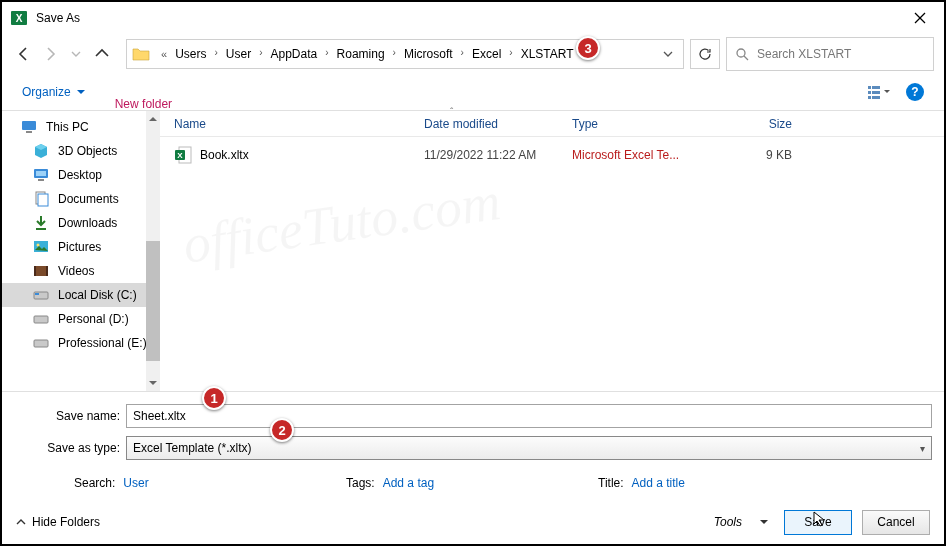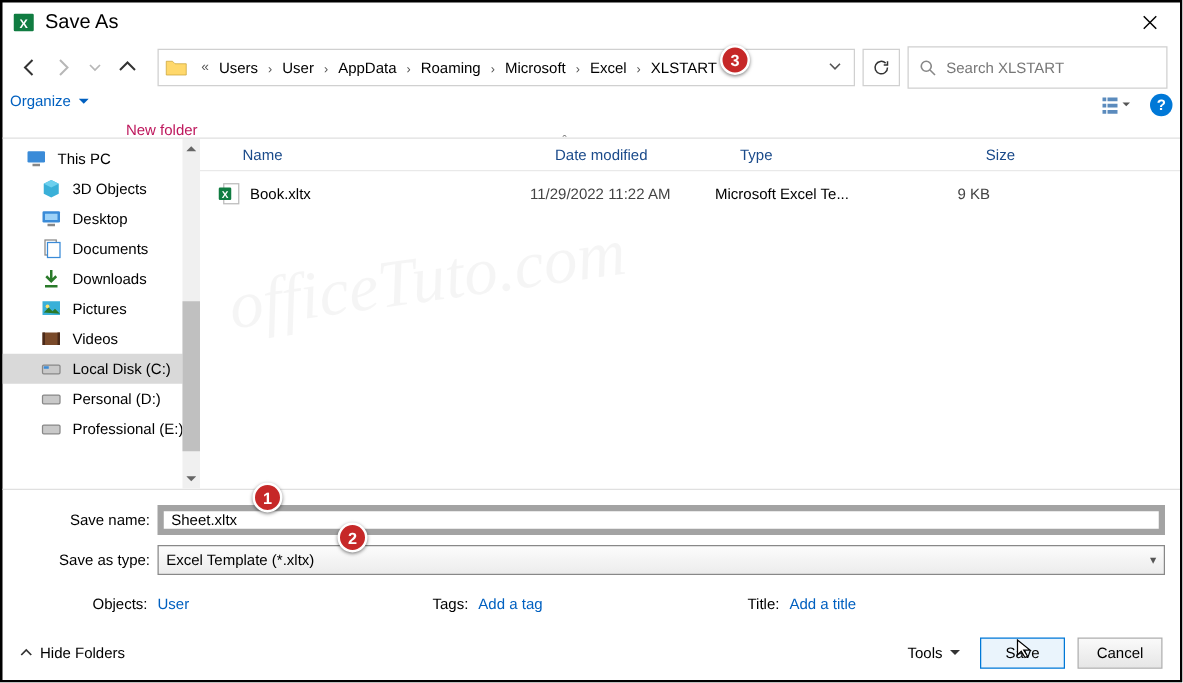--- a/index.html
+++ b/index.html
@@ -3,42 +3,42 @@
 <meta charset="utf-8">
 <style>
 * { box-sizing: border-box; margin: 0; padding: 0; font-family: "Segoe UI", Tahoma, sans-serif; }
 body { background: #fff; }
 .window { width: 946px; height: 546px; border: 2px solid #000; background: #fff; position: relative; display: flex; flex-direction: column; }
 
 
 .title-bar { height: 32px; display: flex; align-items: center; padding: 0 4px 0 8px; }
 .excel-icon { width: 18px; height: 18px; margin-right: 8px; position: relative; }
 .excel-icon svg { display: block; }
-.title-text { font-size: 16px; color: #000; flex: 1; }
+.title-text { font-size: 12px; color: #000; flex: 1; }
 .close-btn { width: 40px; height: 28px; display: flex; align-items: center; justify-content: center; cursor: pointer; }
 .close-btn svg { width: 12px; height: 12px; }
 
 
 .nav-bar { height: 40px; display: flex; align-items: center; padding: 0 10px; gap: 6px; }
 .nav-arrows { display: flex; align-items: center; gap: 2px; margin-right: 6px; }
 .nav-arrow { width: 24px; height: 24px; display: flex; align-items: center; justify-content: center; cursor: pointer; }
 .nav-arrow.disabled { opacity: 0.35; }
 .address-bar { flex: 1; height: 30px; border: 1px solid #d0d0d0; display: flex; align-items: center; padding: 0 4px; background: #fff; position: relative; }
 .folder-icon-small { width: 20px; height: 20px; margin-right: 4px; }
 .crumb-sep-first { margin: 0 6px; color: #555; font-size: 11px; }
-.crumbs { display: flex; align-items: flex-end; font-size: 12px; color: #000; }
+.crumbs { display: flex; align-items: flex-start; font-size: 12px; color: #000; }
 .crumb { padding: 0 2px; }
 .crumb-sep { margin: 0 6px; color: #555; font-size: 10px; }
 .addr-drop { margin-left: auto; padding: 0 6px; color: #555; }
 .refresh-btn { width: 30px; height: 30px; border: 1px solid #d0d0d0; display: flex; align-items: center; justify-content: center; cursor: pointer; }
 .search-box { width: 208px; height: 30px; border: 1px solid #d0d0d0; display: flex; align-items: center; padding: 16px 8px; gap: 8px; }
 .search-box .ph { color: #777; font-size: 12px; }
 
 
-.toolbar { height: 36px; display: flex; align-items: flex-start; padding: 0 6px; gap: 30px; }
+.toolbar { height: 36px; display: flex; align-items: center; padding: 0 20px; gap: 30px; }
 .organize-btn { color: #0060c0; font-size: 12px; display: flex; align-items: center; gap: 6px; cursor: pointer; }
 .new-folder-btn { color: #be185d; font-size: 12px; cursor: pointer; margin-top: 23px; }
 .toolbar-right { margin-left: auto; display: flex; align-items: center; gap: 14px; }
 .view-icon { width: 26px; height: 20px; display: flex; align-items: center; justify-content: center; }
 .help-icon { width: 18px; height: 18px; border-radius: 50%; background: #0078d7; color: #fff; display: flex; align-items: center; justify-content: center; font-size: 12px; font-weight: bold; }
 
 
 .main { flex: 1; display: flex; border-top: 1px solid #e0e0e0; min-height: 0; }
 .tree-col { width: 158px; overflow: hidden; position: relative; }
 .tree-scroll-edge { position: absolute; right: 0; top: 0; bottom: 0; width: 14px; background: #f0f0f0; display: flex; flex-direction: column; align-items: center; }
@@ -47,57 +47,57 @@
 .tree-scroll-arrow.bot { margin-top: auto; }
 .tree-items { padding: 4px 0; }
 .tree-item { height: 24px; display: flex; align-items: center; padding-left: 18px; gap: 8px; font-size: 12px; cursor: pointer; }
 .tree-item.selected { background: #d9d9d9; }
 .tree-item .ticon { width: 18px; height: 18px; display: flex; align-items: center; justify-content: center; }
 .tree-item.lv2 { padding-left: 30px; }
 
 .list-col { flex: 1; display: flex; flex-direction: column; }
 .list-header { height: 26px; display: flex; align-items: center; font-size: 12px; color: #1a4a8a; border-bottom: 1px solid #e9e9e9; }
 .list-header .col { padding: 0 10px; }
-.col-name { width: 254px; padding-left: 14px !important; margin-left: 20px; }
+.col-name { width: 254px; padding-left: 14px !important; }
 .col-date { width: 148px; }
 .col-type { width: 150px; }
 .col-size { width: 90px; text-align: right; }
 .sort-ind { position: absolute; left: 290px; top: -4px; font-size: 10px; color: #777; }
 .list-body { padding: 6px 0; position: relative; }
 .file-row { height: 24px; display: flex; align-items: center; font-size: 12px; color: #000; }
 .file-row .cell { padding: 0 10px; }
 .file-row .cell.name-cell { width: 254px; display: flex; align-items: center; gap: 8px; padding-left: 14px; }
 .file-row .cell.date-cell { width: 148px; color: #444; }
-.file-row .cell.type-cell { width: 150px; color: #000000; }
+.file-row .cell.type-cell { width: 150px; color: #b91c1c; }
 .file-row .cell.size-cell { width: 90px; text-align: right; color: #444; }
 .excel-file-icon { width: 18px; height: 18px; }
 
 
 .watermark { position: absolute; left: 180px; top: 190px; font-size: 54px; font-style: italic; color: rgba(0,0,0,0.04); transform: rotate(-8deg); pointer-events: none; font-family: Georgia, serif; }
 
 
 .form-area { border-top: 1px solid #e0e0e0; padding: 12px 12px 10px 12px; }
 .form-row { display: flex; align-items: center; margin-bottom: 8px; }
 .form-label { width: 112px; text-align: right; font-size: 12px; padding-right: 6px; }
-.form-input { flex: 1; height: 24px; border: 5px solid #a3a3a3; padding: 0 6px; font-size: 12px; background: #fff; }
+.form-input { flex: 1; height: 24px; border: 1px solid #a3a3a3; padding: 0 6px; font-size: 12px; background: #fff; }
 .form-select { flex: 1; height: 24px; border: 1px solid #888; padding: 0 6px; font-size: 12px; background: linear-gradient(#fcfcfc,#ececec); display: flex; align-items: center; justify-content: space-between; }
 .form-select .sel-arrow { font-size: 10px; color: #555; }
 
 .meta-row { display: flex; padding: 8px 0 0 60px; gap: 12px; font-size: 12px; }
 .meta-group { display: flex; gap: 8px; }
 .meta-group .ml { text-align: right; }
 .meta-group.g1 { width: 260px; }
 .meta-group.g2 { width: 240px; }
 .meta-val-link { color: #0060c0; cursor: pointer; }
 
 
 .footer { height: 44px; display: flex; align-items: center; padding: 0 14px; }
 .hide-folders { display: flex; align-items: center; gap: 6px; font-size: 12px; cursor: pointer; }
 .footer-right { margin-left: auto; display: flex; align-items: center; gap: 10px; }
-.tools-btn { font-size: 12px; display: flex; align-items: center; gap: 6px; cursor: pointer; padding: 0 6px; }
+.tools-btn { font-size: 12px; display: flex; align-items: center; gap: 18px; cursor: pointer; padding: 0 6px; font-style: italic; }
 .btn { width: 68px; height: 25px; font-size: 12px; border: 1px solid #adadad; background: linear-gradient(#fafafa,#e6e6e6); cursor: pointer; display: flex; align-items: center; justify-content: center; }
 .btn.primary { border: 1px solid #0078d7; background: #eaf4fc; }
 .cursor-img { position: absolute; width: 18px; height: 18px; right: 114px; bottom: 16px; pointer-events: none; }
 
 
 .badge { position: absolute; width: 24px; height: 24px; border-radius: 50%; background: #c62828; border: 2px solid #fff; color: #fff; font-size: 13px; font-weight: bold; display: flex; align-items: center; justify-content: center; box-shadow: 0 1px 3px rgba(0,0,0,0.5); z-index: 50; }
 .badge.b1 { left: 200px; top: 384px; }
 .badge.b2 { left: 268px; top: 416px; }
 .badge.b3 { left: 574px; top: 34px; }
 </style>
@@ -355,21 +355,21 @@
     </div>
     <div class="form-row">
       <div class="form-label">Save as type:</div>
       <div class="form-select">
         <span>Excel Template (*.xltx)</span>
         <span class="sel-arrow">▾</span>
       </div>
     </div>
     <div class="meta-row">
       <div class="meta-group g1">
-        <span class="ml">Objects:</span>
+        <span class="ml">Search:</span>
         <span class="meta-val-link">User</span>
       </div>
       <div class="meta-group g2">
         <span class="ml">Tags:</span>
         <span class="meta-val-link">Add a tag</span>
       </div>
       <div class="meta-group">
         <span class="ml">Title:</span>
         <span class="meta-val-link">Add a title</span>
       </div>

